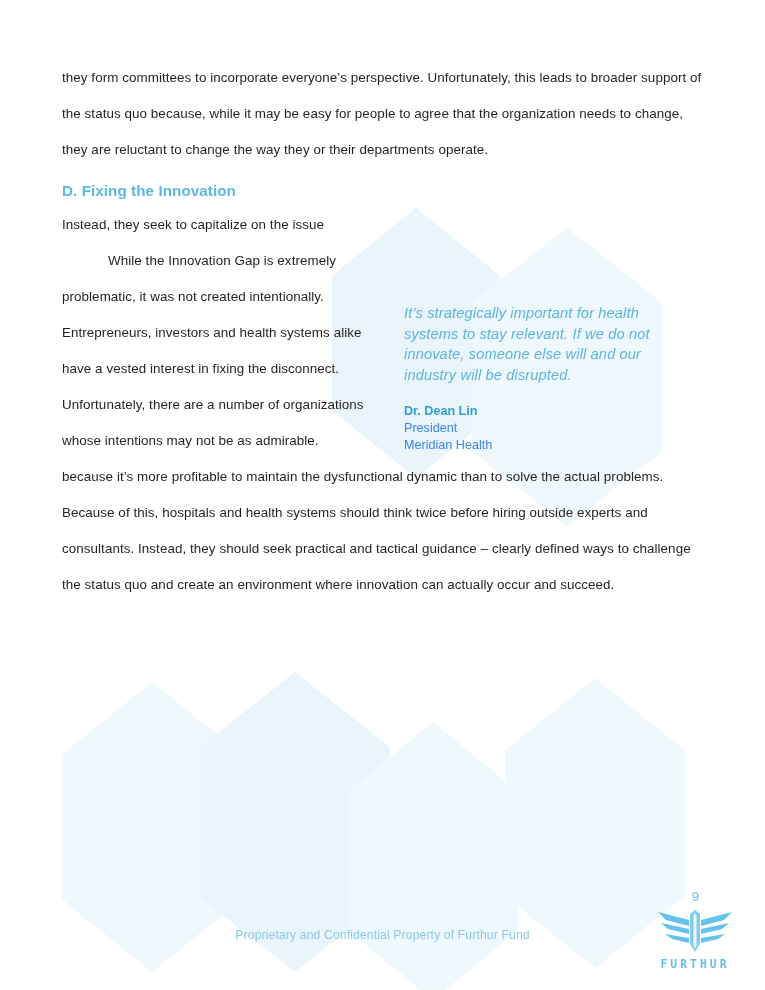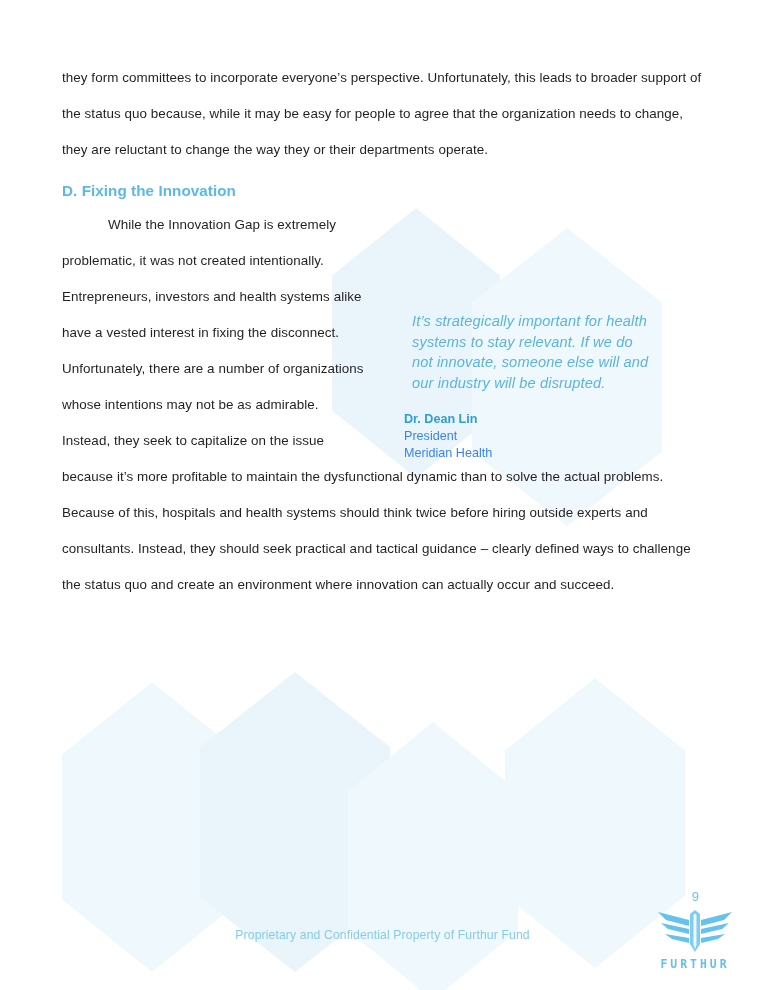--- a/index.html
+++ b/index.html
@@ -69,21 +69,21 @@
 
   
   .pullquote {
     position: absolute;
     left: 404px;
     top: 303px;
     width: 258px;
     z-index: 3;
   }
   .pq-text {
-    margin: 8px;
+    margin: 0;
     font-size: 14.6px;
     line-height: 20.6px;
     font-style: italic;
     color: #5ab4e0;
     letter-spacing: 0.01em;
   }
   .pq-attrib {
     margin-top: 18px;
     font-size: 12.6px;
     line-height: 17px;
@@ -147,23 +147,23 @@
 </div>
 
 <div class="page">
 
   <div class="body-col">
 
     <p class="body">they form committees to incorporate everyone’s perspective. Unfortunately, this leads to broader support of the status quo because, while it may be easy for people to agree that the organization needs to change, they are reluctant to change the way they or their departments operate.</p>
 
     <h2 class="section-heading">D. Fixing the Innovation</h2>
 
+    <p class="body wrap-mid">Instead, they seek to capitalize on the issue</p>
+
     <p class="body wrap-narrow"><span class="ind"></span><span>While the Innovation Gap is extremely problematic, it was not created intentionally. Entrepreneurs, investors and health systems alike have a vested interest in fixing the disconnect. Unfortunately, there are a number of organizations whose intentions may not be as admirable.</span></p>
-
-    <p class="body wrap-mid">Instead, they seek to capitalize on the issue</p>
 
     <p class="body">because it’s more profitable to maintain the dysfunctional dynamic than to solve the actual problems. Because of this, hospitals and health systems should think twice before hiring outside experts and consultants. Instead, they should seek practical and tactical guidance – clearly defined ways to challenge the status quo and create an environment where innovation can actually occur and succeed.</p>
   </div>
 
   <div class="pullquote">
     <p class="pq-text">It’s strategically important for health systems to stay relevant. If we do not innovate, someone else will and our industry will be disrupted.</p>
     <div class="pq-attrib">
       <span class="pq-name">Dr. Dean Lin</span>
       <span class="pq-role">President</span>
       <span class="pq-org">Meridian Health</span>

